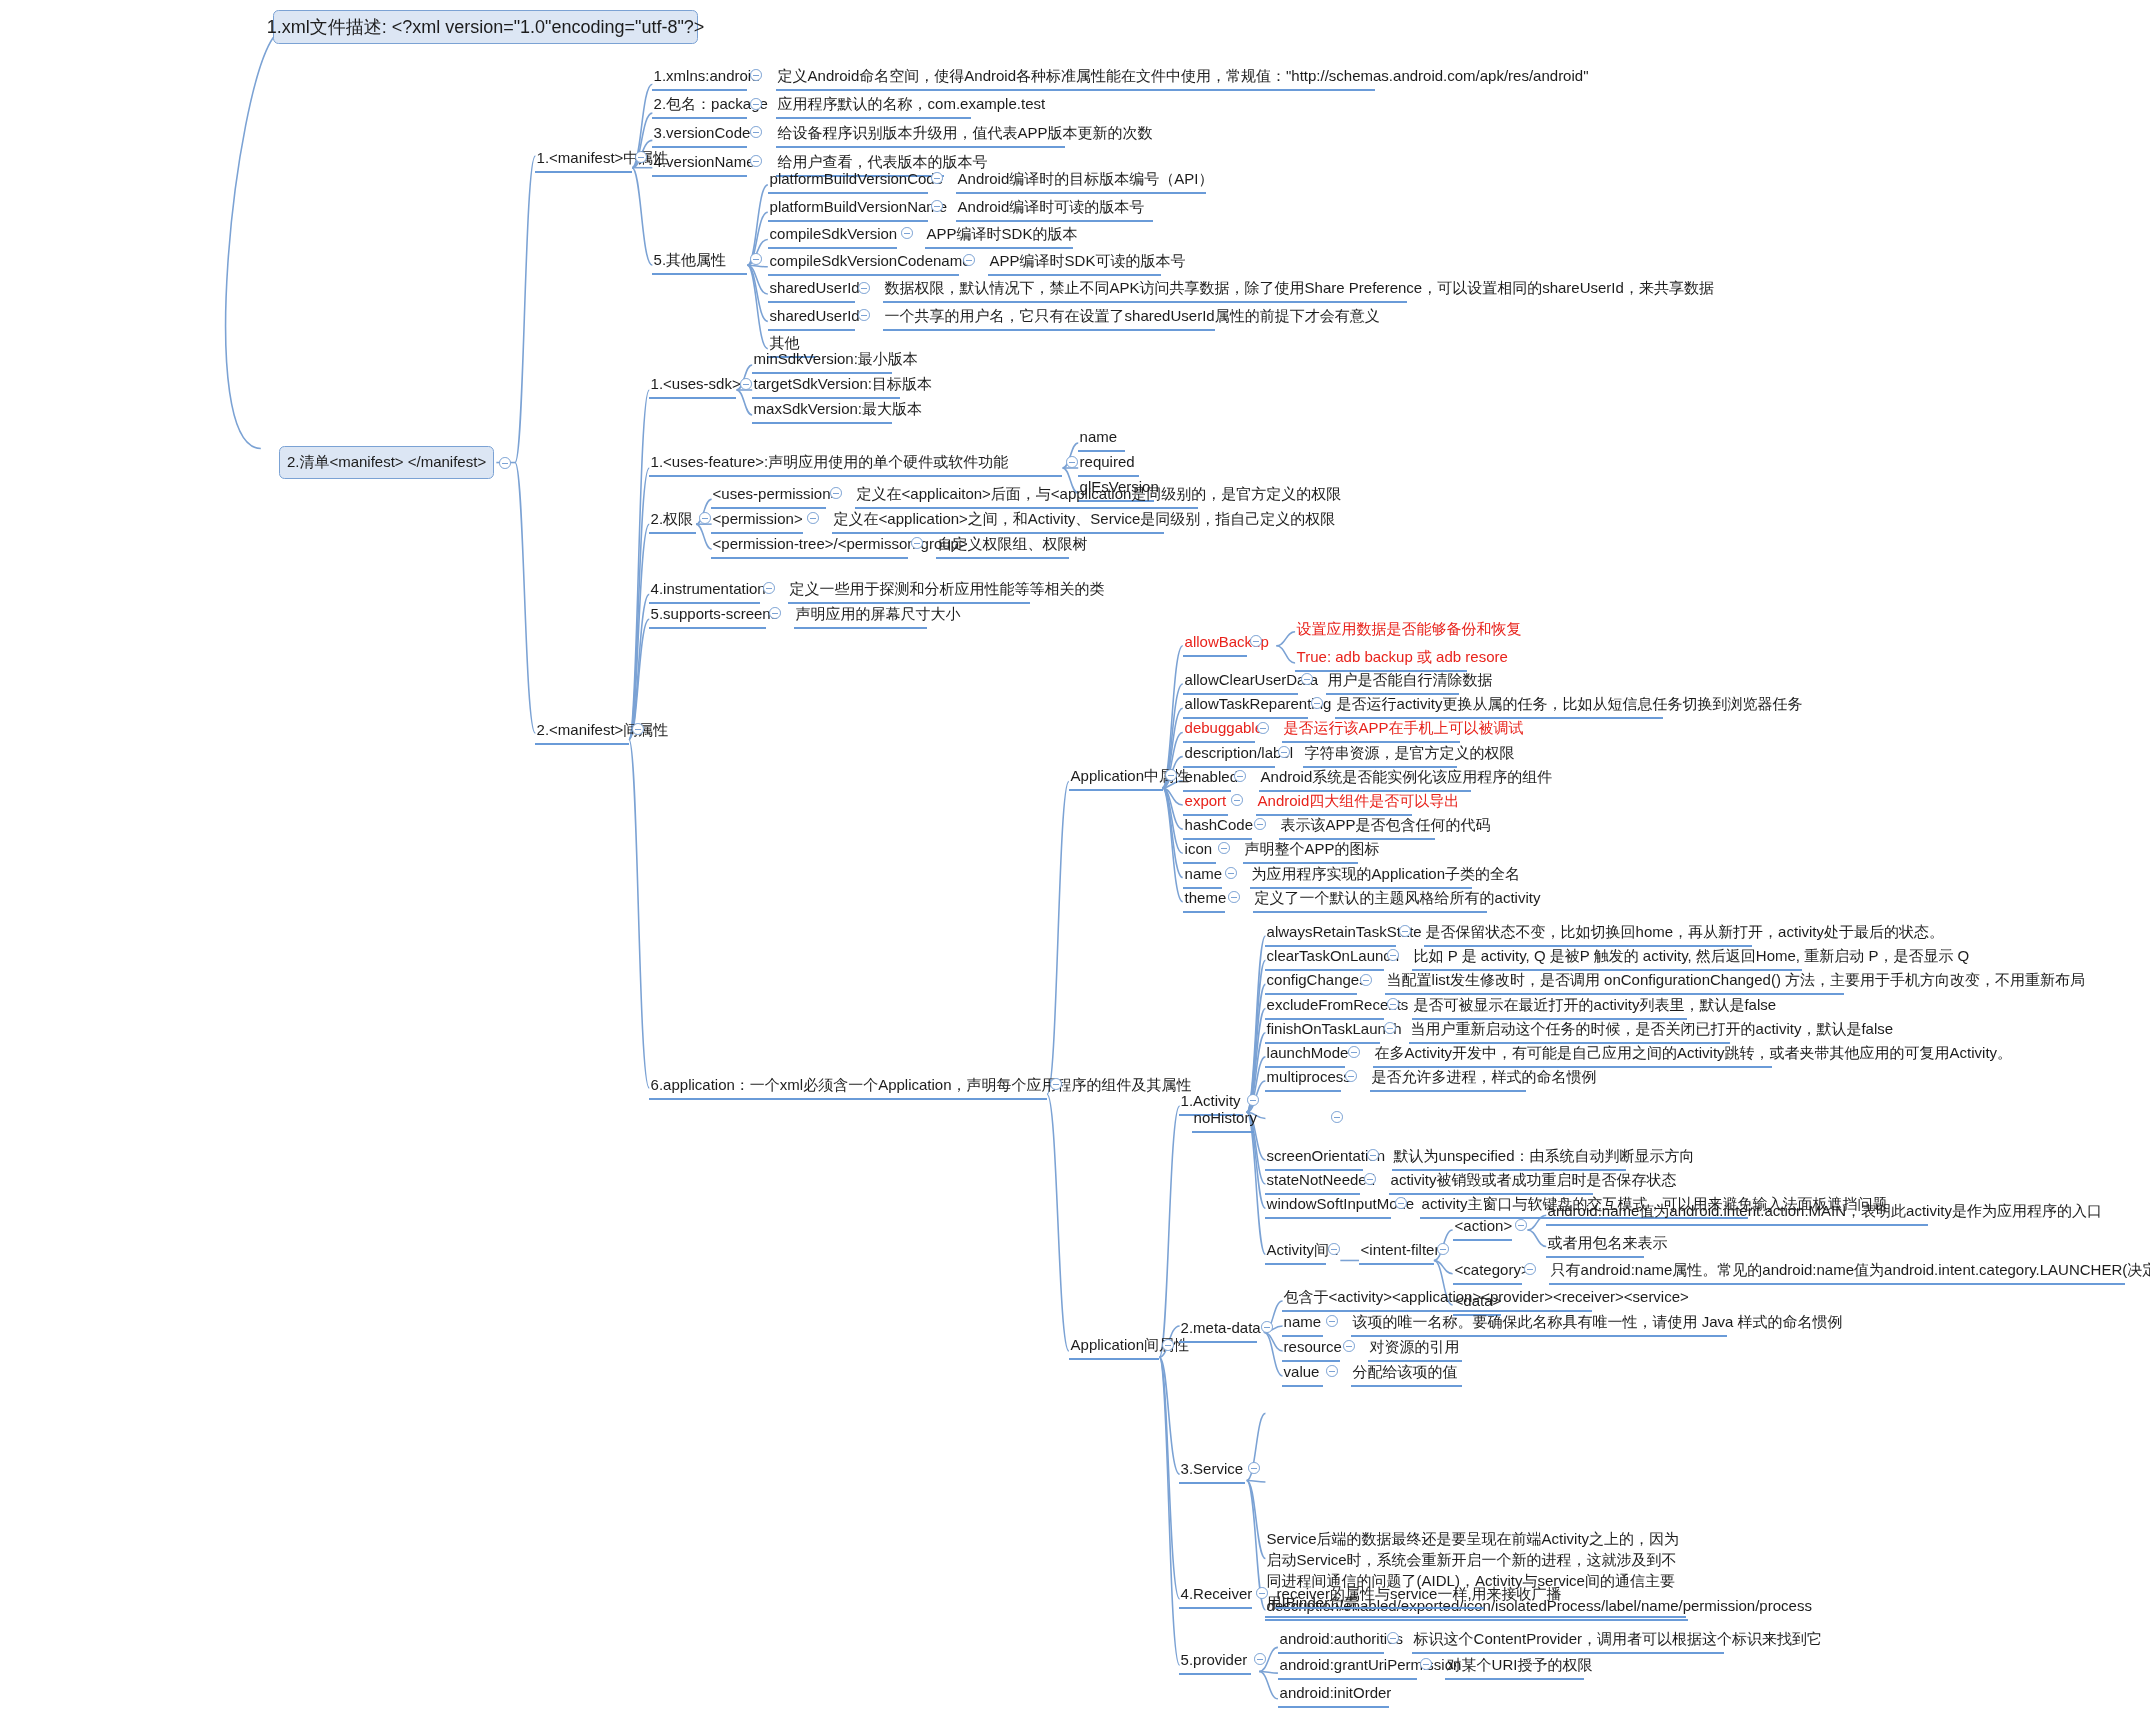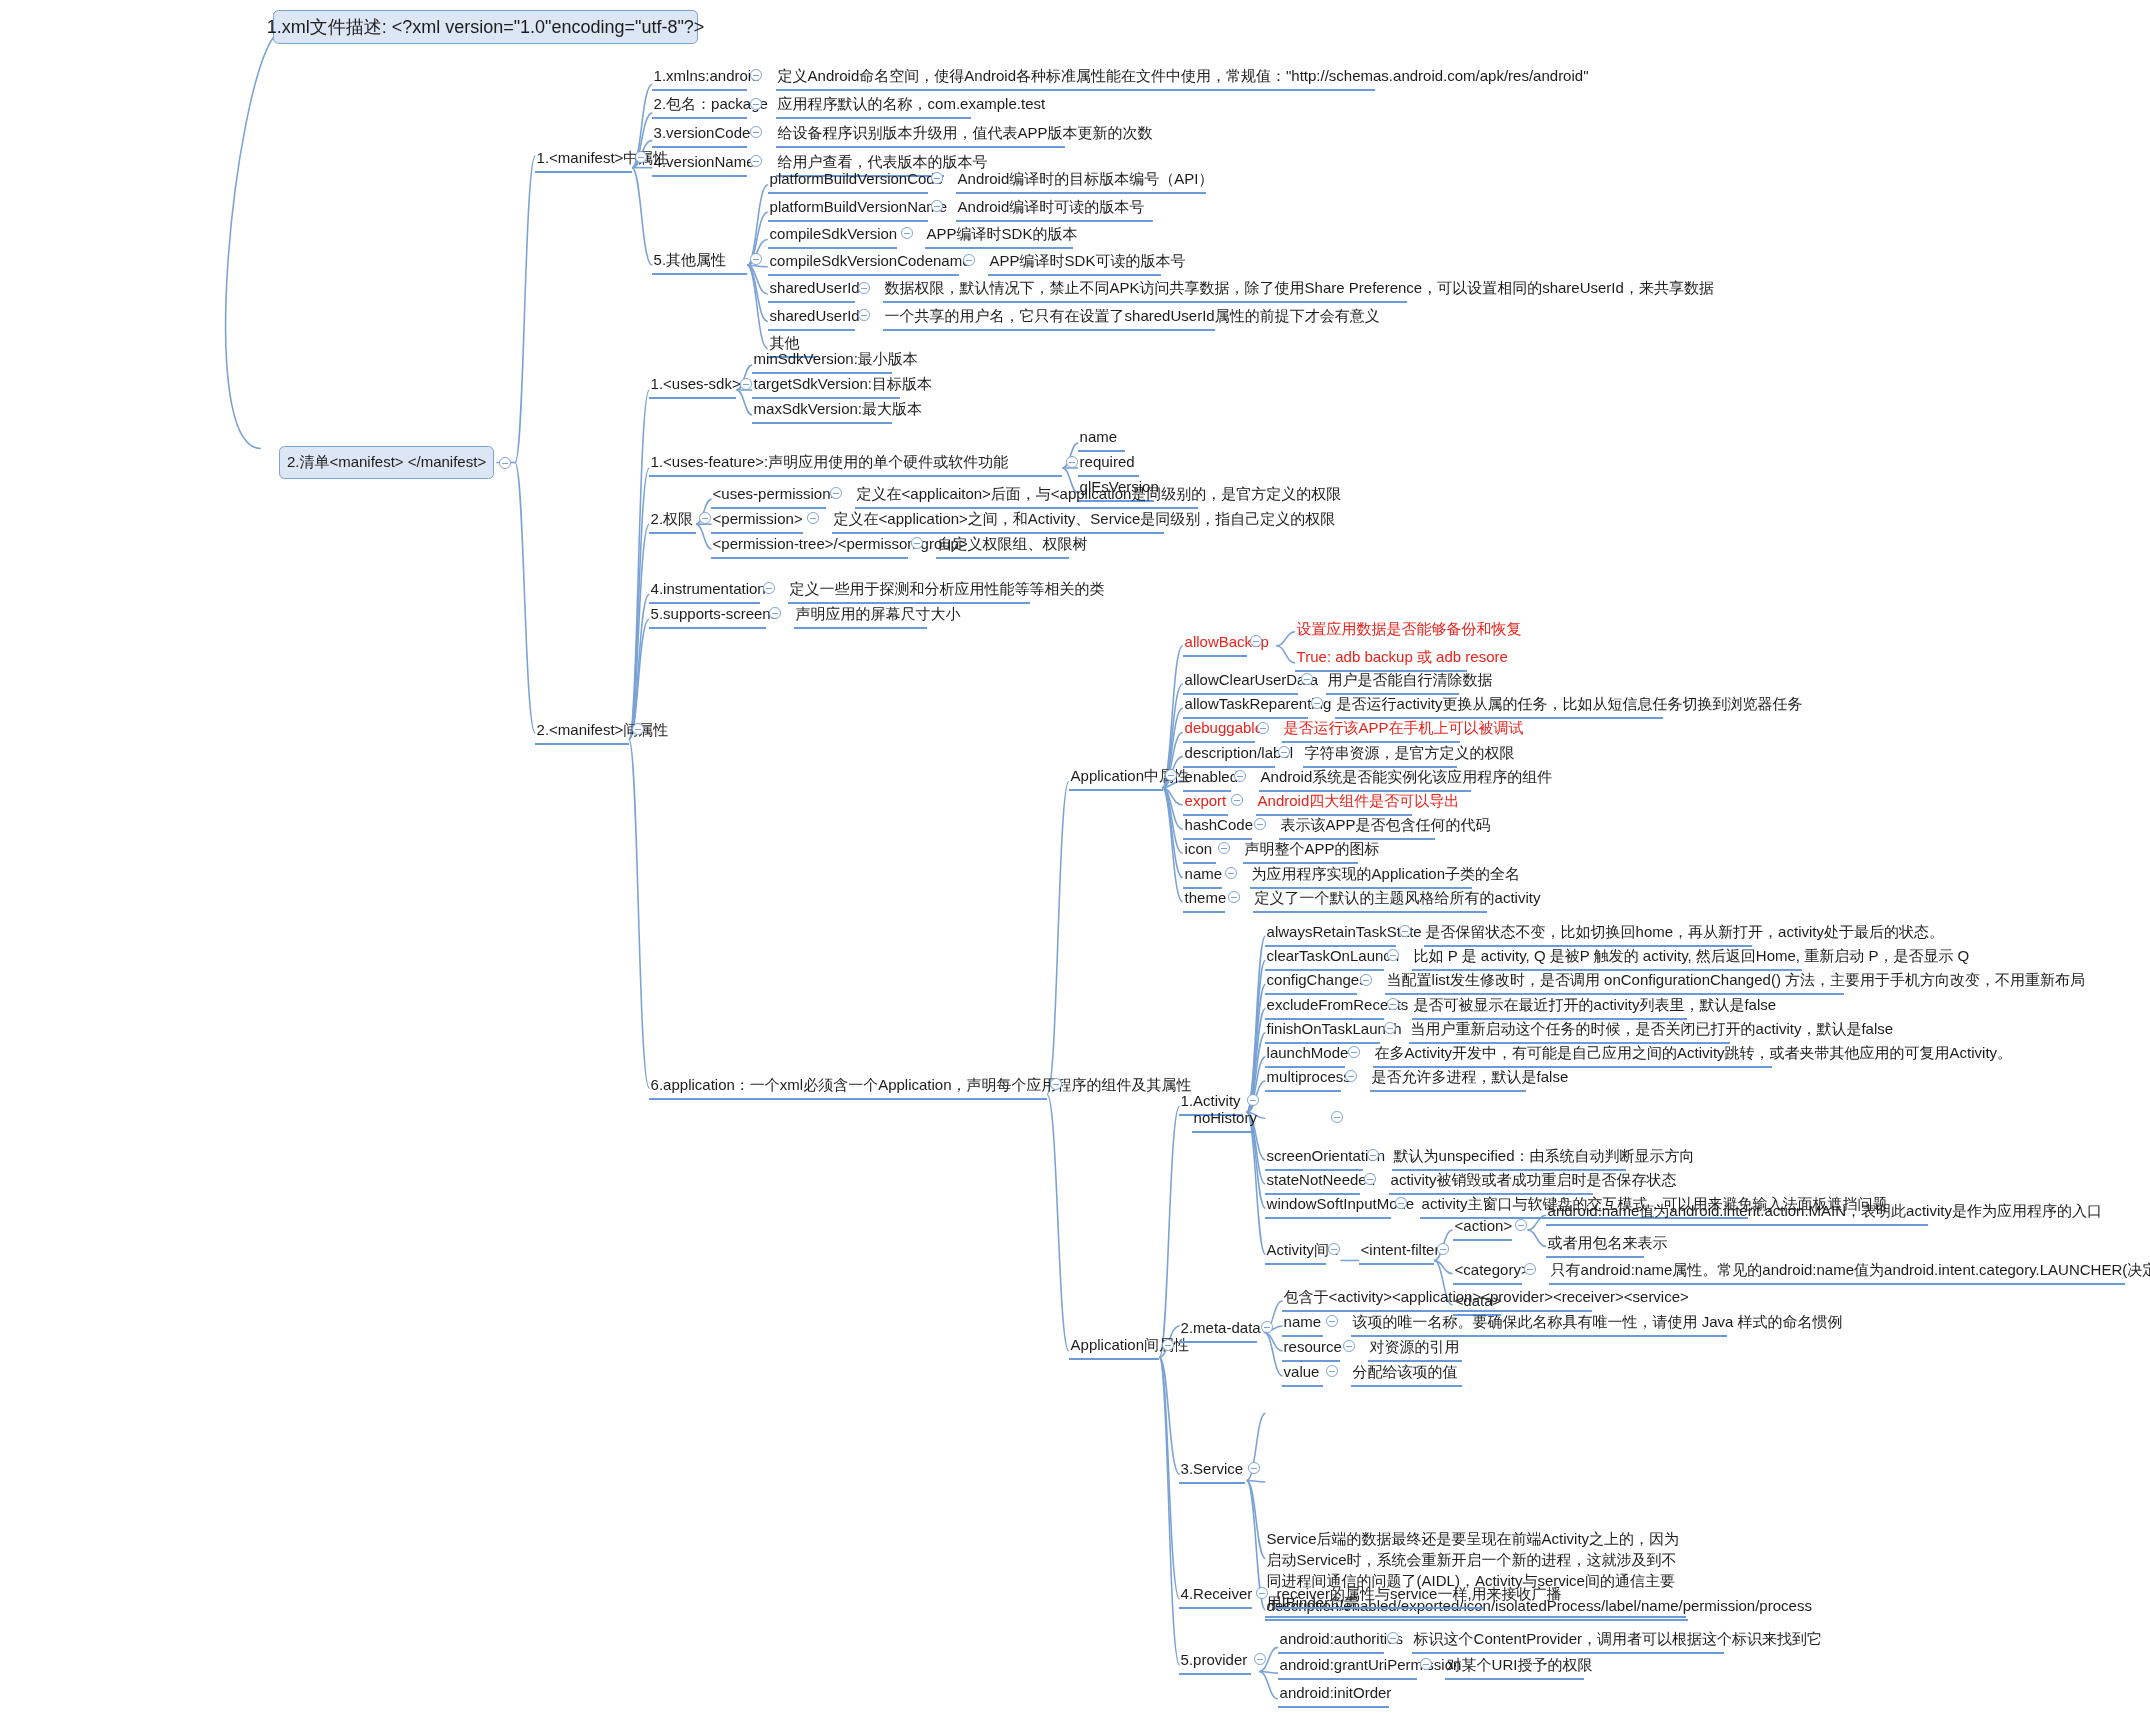--- a/index.html
+++ b/index.html
@@ -340,21 +340,21 @@
 <div class="node" style="left:1265px;top:1019px;width:115px">finishOnTaskLaunch</div>
 <div class="tog" style="left:1384px;top:1022px"></div>
 <div class="node" style="left:1409px;top:1019px;width:321px">当用户重新启动这个任务的时候，是否关闭已打开的activity，默认是false</div>
 
 <div class="node" style="left:1265px;top:1043px;width:80px">launchMode</div>
 <div class="tog" style="left:1348px;top:1046px"></div>
 <div class="node" style="left:1373px;top:1043px;width:399px">在多Activity开发中，有可能是自己应用之间的Activity跳转，或者夹带其他应用的可复用Activity。</div>
 
 <div class="node" style="left:1265px;top:1067px;width:76px">multiprocess</div>
 <div class="tog" style="left:1345px;top:1070px"></div>
-<div class="node" style="left:1370px;top:1067px;width:156px">是否允许多进程，默认是false</div>
+<div class="node" style="left:1370px;top:1067px;width:156px">是否允许多进程，样式的命名惯例</div>
 
 <div class="node" style="left:1192px;top:1108px;width:62px">noHistory</div>
 <div class="tog" style="left:1331px;top:1111px"></div>
 
 <div class="node" style="left:1265px;top:1146px;width:98px">screenOrientation</div>
 <div class="tog" style="left:1367px;top:1149px"></div>
 <div class="node" style="left:1392px;top:1146px;width:234px">默认为unspecified：由系统自动判断显示方向</div>
 
 <div class="node" style="left:1265px;top:1170px;width:95px">stateNotNeeded</div>
 <div class="tog" style="left:1364px;top:1173px"></div>

